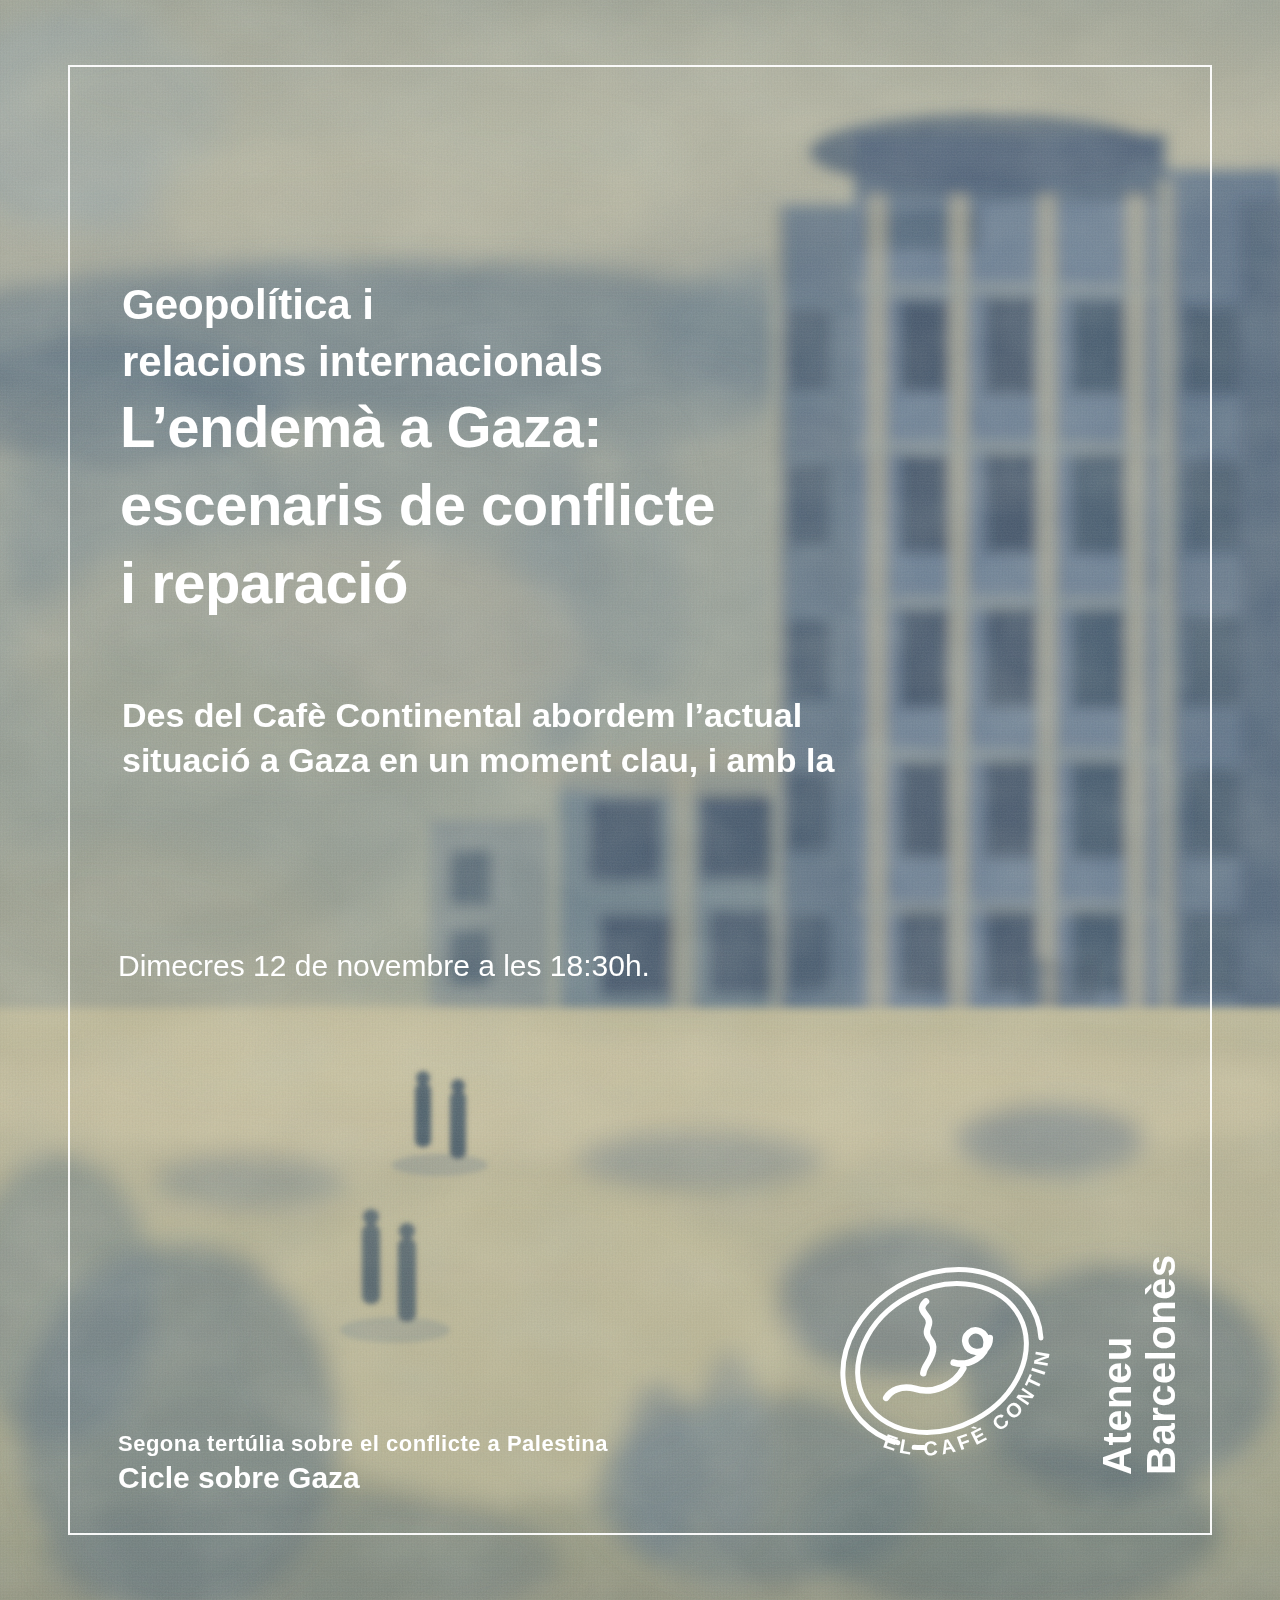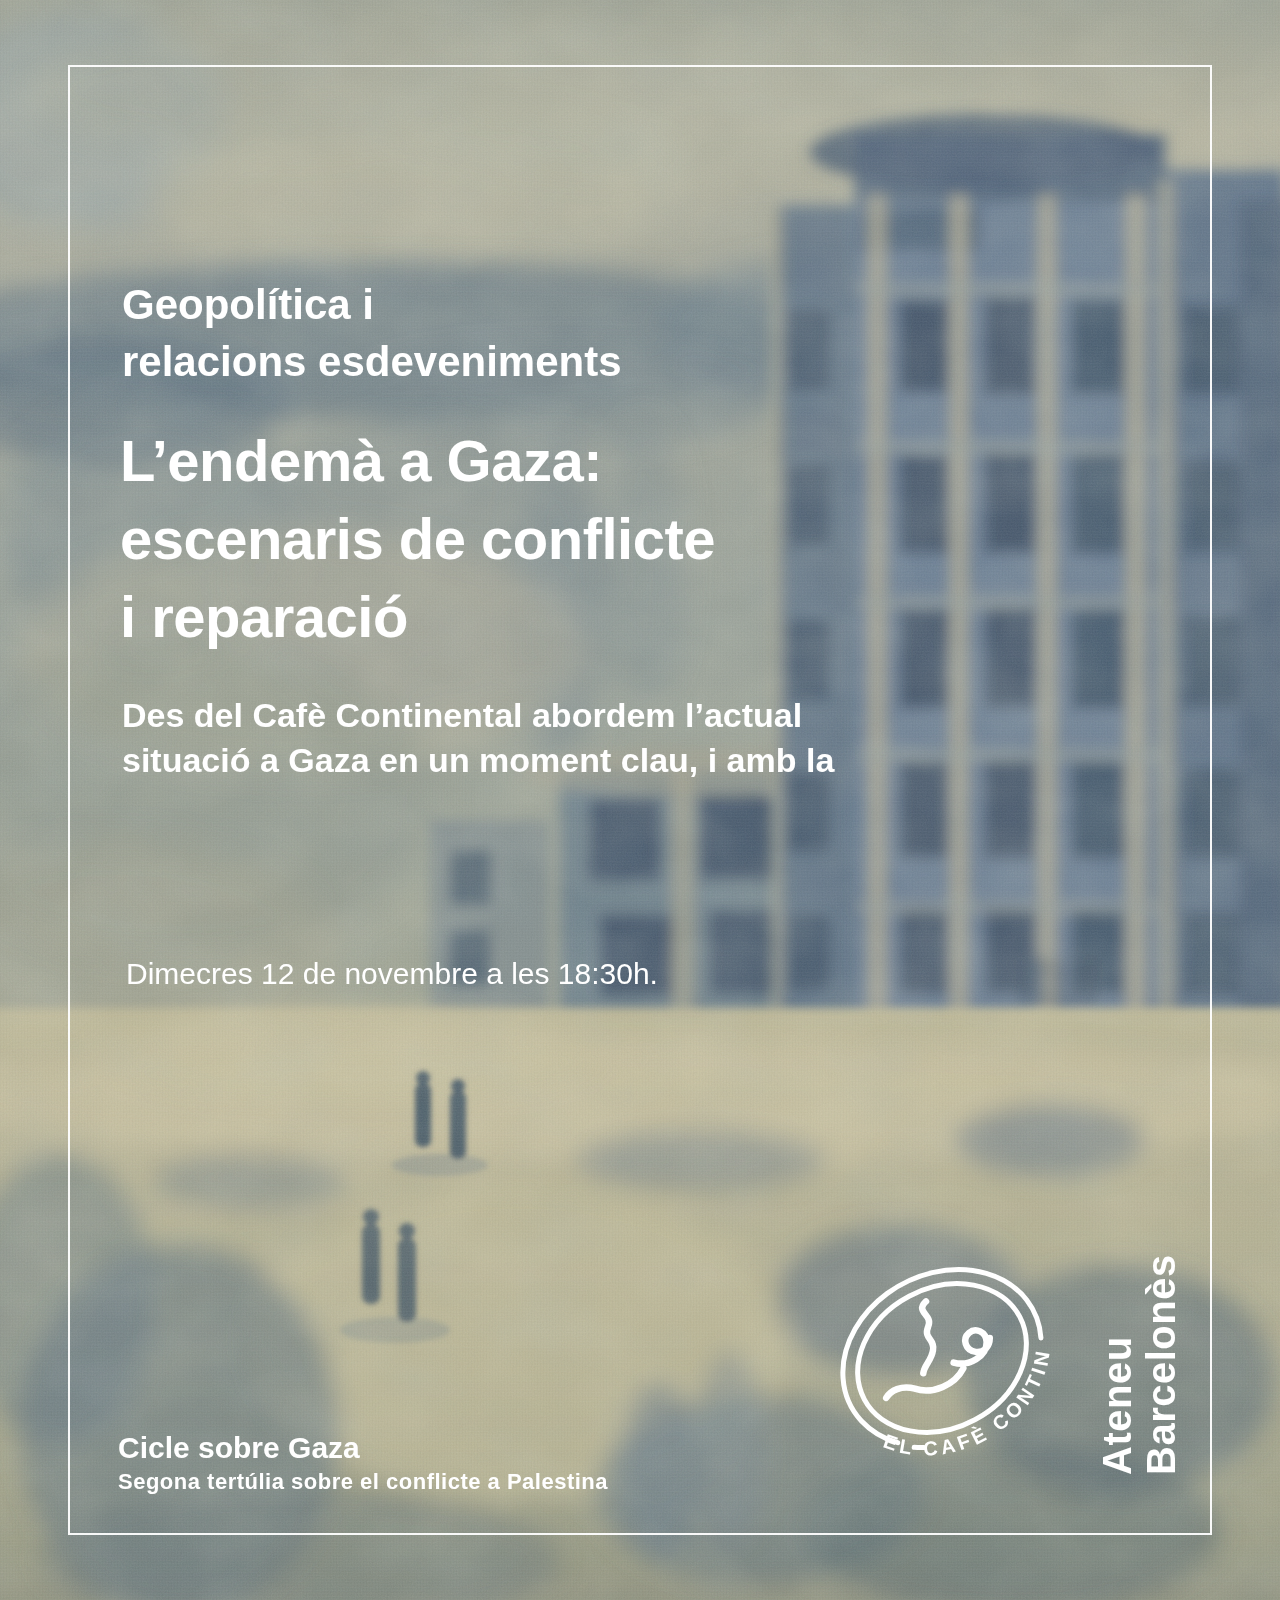--- a/index.html
+++ b/index.html
@@ -14,23 +14,23 @@
       repeating-linear-gradient(0deg, rgba(255,255,255,.045) 0 1px, transparent 1px 3px),
       repeating-linear-gradient(90deg, rgba(30,40,40,.04) 0 1px, transparent 1px 3px);
   }
   .frame{
     position:absolute;left:68px;top:65px;width:1144px;height:1470px;
     box-sizing:border-box;border:2px solid rgba(255,255,255,.95);
     pointer-events:none;
   }
   .txt{position:absolute;white-space:nowrap;}
   .eyebrow{left:122px;top:276px;font-size:42px;font-weight:bold;line-height:57px;}
-  .title{left:120px;top:422px;font-size:58px;font-weight:bold;line-height:78px;letter-spacing:-.5px;}
+  .title{left:120px;top:388px;font-size:58px;font-weight:bold;line-height:78px;letter-spacing:-.5px;}
   .description{left:122px;top:693px;font-size:34px;font-weight:bold;line-height:45px;}
-  .event{left:126px;top:947px;font-size:30px;font-weight:normal;line-height:37px;margin-top:8px;}
+  .event{left:118px;top:947px;font-size:30px;font-weight:normal;line-height:37px;}
   .series{left:118px;top:1429px;}
   .series .l1{font-size:30px;font-weight:bold;line-height:38px;}
   .series .l2{font-size:22px;font-weight:bold;line-height:30px;letter-spacing:.5px;}
   .organizer{
     left:1016px;top:1308px;width:246px;height:88px;
     transform:rotate(-90deg);transform-origin:center;
     font-size:40px;font-weight:bold;line-height:44px;letter-spacing:.5px;
   }
   .logo{position:absolute;left:818px;top:1238px;width:248px;height:252px;}
   .line{display:block;}
@@ -226,41 +226,41 @@
     <rect x="0" y="0" width="1280" height="1600" filter="url(#grainW)" opacity=".16"></rect>
     <rect x="0" y="0" width="1280" height="1600" filter="url(#grainD)" opacity=".13"></rect>
   </svg>
 
   <div class="weave"></div>
 
   <div class="frame"></div>
 
   <div class="txt eyebrow">
     <span class="line">Geopolítica i</span>
-    <span class="line">relacions esdeveniments</span>
+    <span class="line">relacions internacionals</span>
   </div>
 
   <h1 class="txt title" style="margin:0;">
     <span class="line">L’endemà a Gaza:</span>
     <span class="line">escenaris de conflicte</span>
     <span class="line">i reparació</span>
   </h1>
 
   <div class="txt description">
     <span class="line">Des del Cafè Continental abordem l’actual</span>
     <span class="line">situació a Gaza en un moment clau, i amb la</span>
   </div>
 
   <div class="txt event">
     <span class="line">Dimecres 12 de novembre a les 18:30h.</span>
   </div>
 
   <div class="txt series">
+    <span class="line l2">Segona tertúlia sobre el conflicte a Palestina</span>
     <span class="line l1">Cicle sobre Gaza</span>
-    <span class="line l2">Segona tertúlia sobre el conflicte a Palestina</span>
   </div>
 
   <svg class="logo" viewBox="0 0 248 252" aria-hidden="true">
     <g transform="translate(124,120) rotate(-28)" stroke="#ffffff" fill="none" stroke-linecap="round" stroke-linejoin="round">
 
       <ellipse cx="0" cy="0" rx="88" ry="70" stroke-width="5"></ellipse>
 
       <path d="M -78.9 54 A 103 84 0 1 1 96.8 28.7" stroke-width="5"></path>
 
       <path d="M -66.5 65.8 A 103 84 0 0 0 -58 70.5" stroke-width="5"></path>

